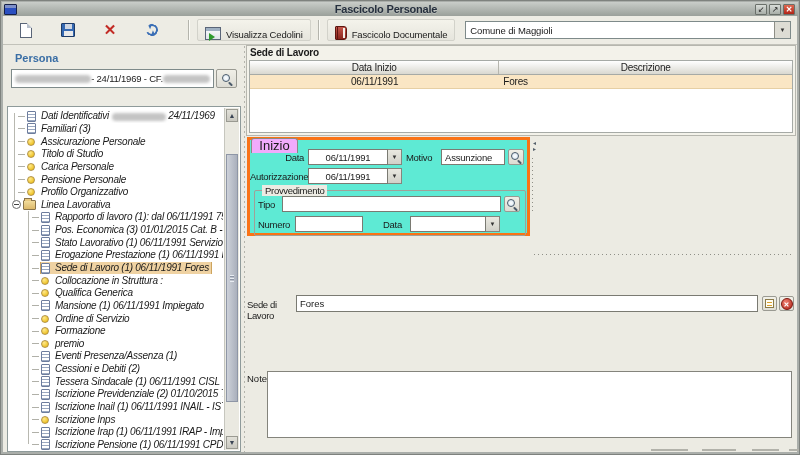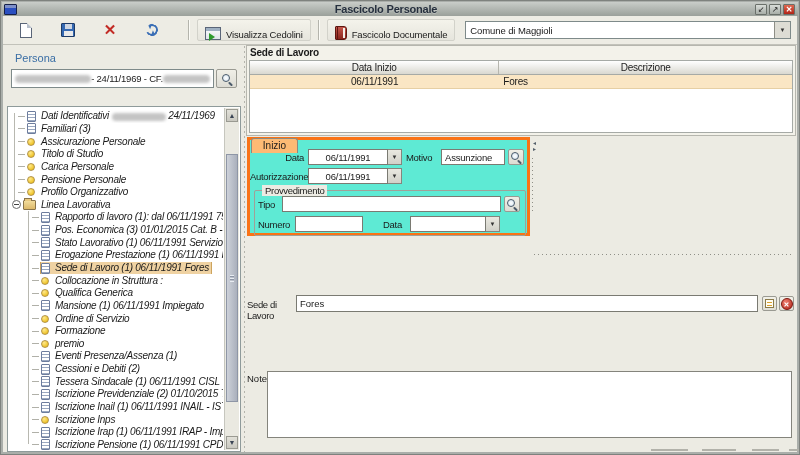--- a/index.html
+++ b/index.html
@@ -49,21 +49,21 @@
   .ic-book::after { content:''; position:absolute; left:1px; top:0; bottom:0; width:1px; background:#5d1610; }
   
   .ente { flex:1; height:18px; margin:0 6px 0 7px; background:#fff; border:1px solid #7e8a8a;
     display:flex; align-items:center; position:relative; }
   .ente .val { flex:1; padding-left:4px; font-size:9.5px; letter-spacing:-0.1px; }
   .drop { width:16px; height:100%; background:linear-gradient(#ececе4,#d6d5cd); background-color:#dddcd4;
     border-left:1px solid #8e8e86; display:flex; align-items:center; justify-content:center;
     color:#333; font-size:6px; }
 
   
-  .persona-label { position:absolute; left:14px; top:51px; color:#3A6EA5; font-weight:normal; font-size:11px; }
+  .persona-label { position:absolute; left:14px; top:51px; color:#3A6EA5; font-weight:bold; font-size:11px; }
   .persona-row { position:absolute; left:10px; top:68px; width:226px; height:19px; display:flex; }
   .persona-input { flex:1; background:#fff; border:1px solid #7e8a8a; display:flex; align-items:center;
     padding:0 3px; font-size:9.5px; letter-spacing:-0.2px; overflow:hidden; white-space:nowrap; }
   .sbtn { width:21px; margin-left:2px; background:linear-gradient(#f0efe7,#dddcd4); border:1px solid #9a9a92;
     border-radius:2px; display:flex; align-items:center; justify-content:center; }
   .mag { width:12px; height:12px; position:relative; }
   .mag::before { content:''; position:absolute; left:1px; top:1px; width:6px; height:6px;
     border:1.5px solid #4A5A6A; border-radius:50%; background:radial-gradient(#fff,#cfe0ee); }
   .mag::after { content:''; position:absolute; right:0px; bottom:0px; width:5px; height:2px;
     background:#4A5A6A; transform:rotate(45deg); border-radius:1px; }
@@ -110,23 +110,23 @@
   .table { position:absolute; left:2px; right:2px; top:14px; bottom:2px; background:#fff; border:1px solid #a6aaa6; }
   .trh { display:flex; height:14px; border-bottom:1px solid #a6aaa6; }
   .th { background:linear-gradient(#ffffff,#d9d8d0); border-right:1px solid #b6b6ae; text-align:center;
     font-size:10px; letter-spacing:-0.2px; line-height:13px; color:#222; }
   .th.c1 { width:46%; } .th.c2 { flex:1; border-right:none; }
   .trow { display:flex; height:14px; background:#FAE6C4; border-bottom:1px solid #e6cfa4; }
   .td { font-size:10px; line-height:13px; letter-spacing:-0.2px; }
   .td.c1 { width:46%; text-align:center; } .td.c2 { flex:1; padding-left:4px; }
 
   
-  .tab { position:absolute; left:250px; top:137px; width:47px; height:15px; background:#fdba74;
+  .tab { position:absolute; left:250px; top:137px; width:47px; height:15px; background:#f0abfc;
     border:1px solid #8a8a82; border-bottom:none; border-radius:3px 3px 0 0; text-align:center;
-    font-size:10px; line-height:14px; z-index:3; }
+    font-size:13px; line-height:14px; z-index:3; }
   .panel { position:absolute; left:246px; top:136px; width:283px; height:99px; border:3px solid #f97316;
     background:#5eead4; z-index:2; }
   .flbl { position:absolute; font-size:9.5px; letter-spacing:-0.3px; text-align:right; line-height:11px; }
   .field { position:absolute; background:#fff; border:1px solid #7a7a72; font-size:9.5px;
     letter-spacing:-0.2px; padding:2px 3px 0 3px; height:16px; overflow:hidden; white-space:nowrap; }
   .combo { position:absolute; height:16px; display:flex; }
   .combo .cv { flex:1; background:#fff; border:1px solid #7a7a72; text-align:center; font-size:9.5px;
     letter-spacing:-0.2px; padding-top:2px; }
   .combo .cb { width:14px; background:linear-gradient(#e9e8e0,#d2d1c9); border:1px solid #85857d;
     border-left:none; text-align:center; font-size:6px; line-height:14px; color:#333; }

